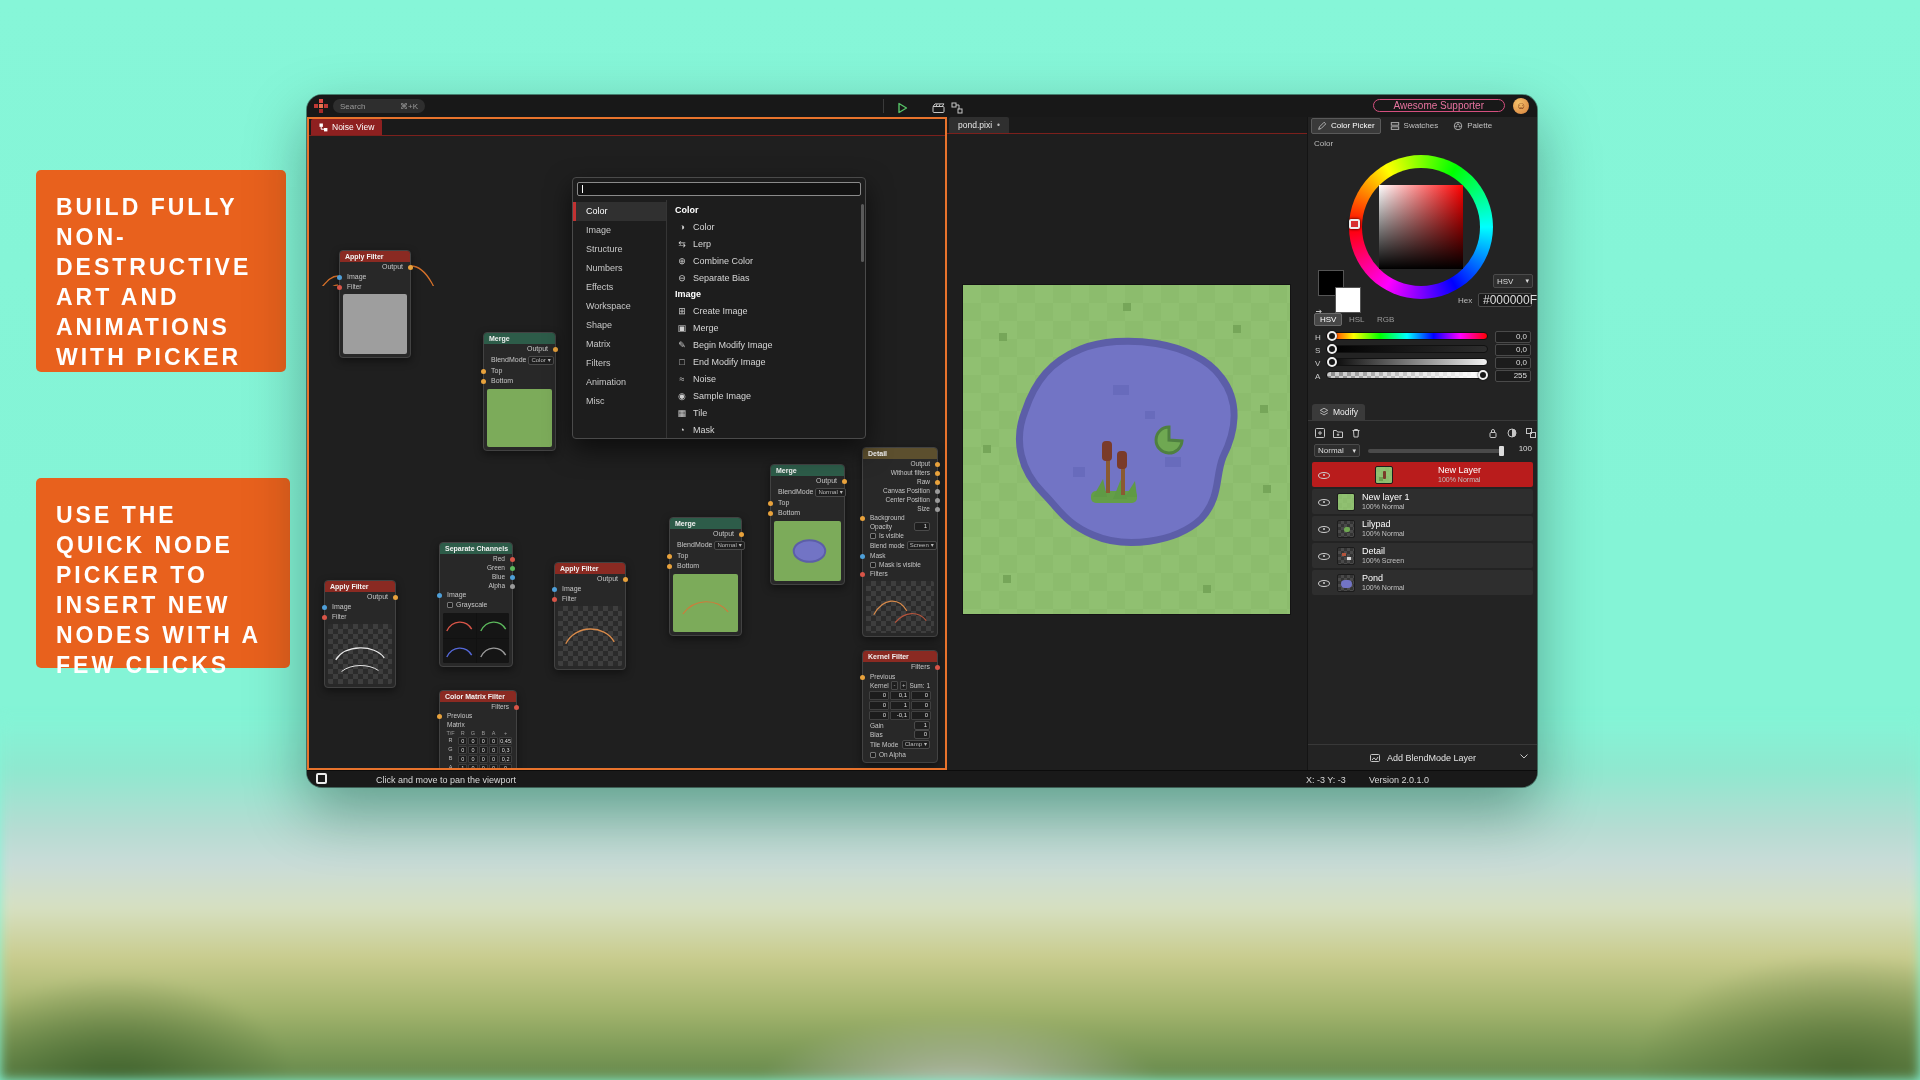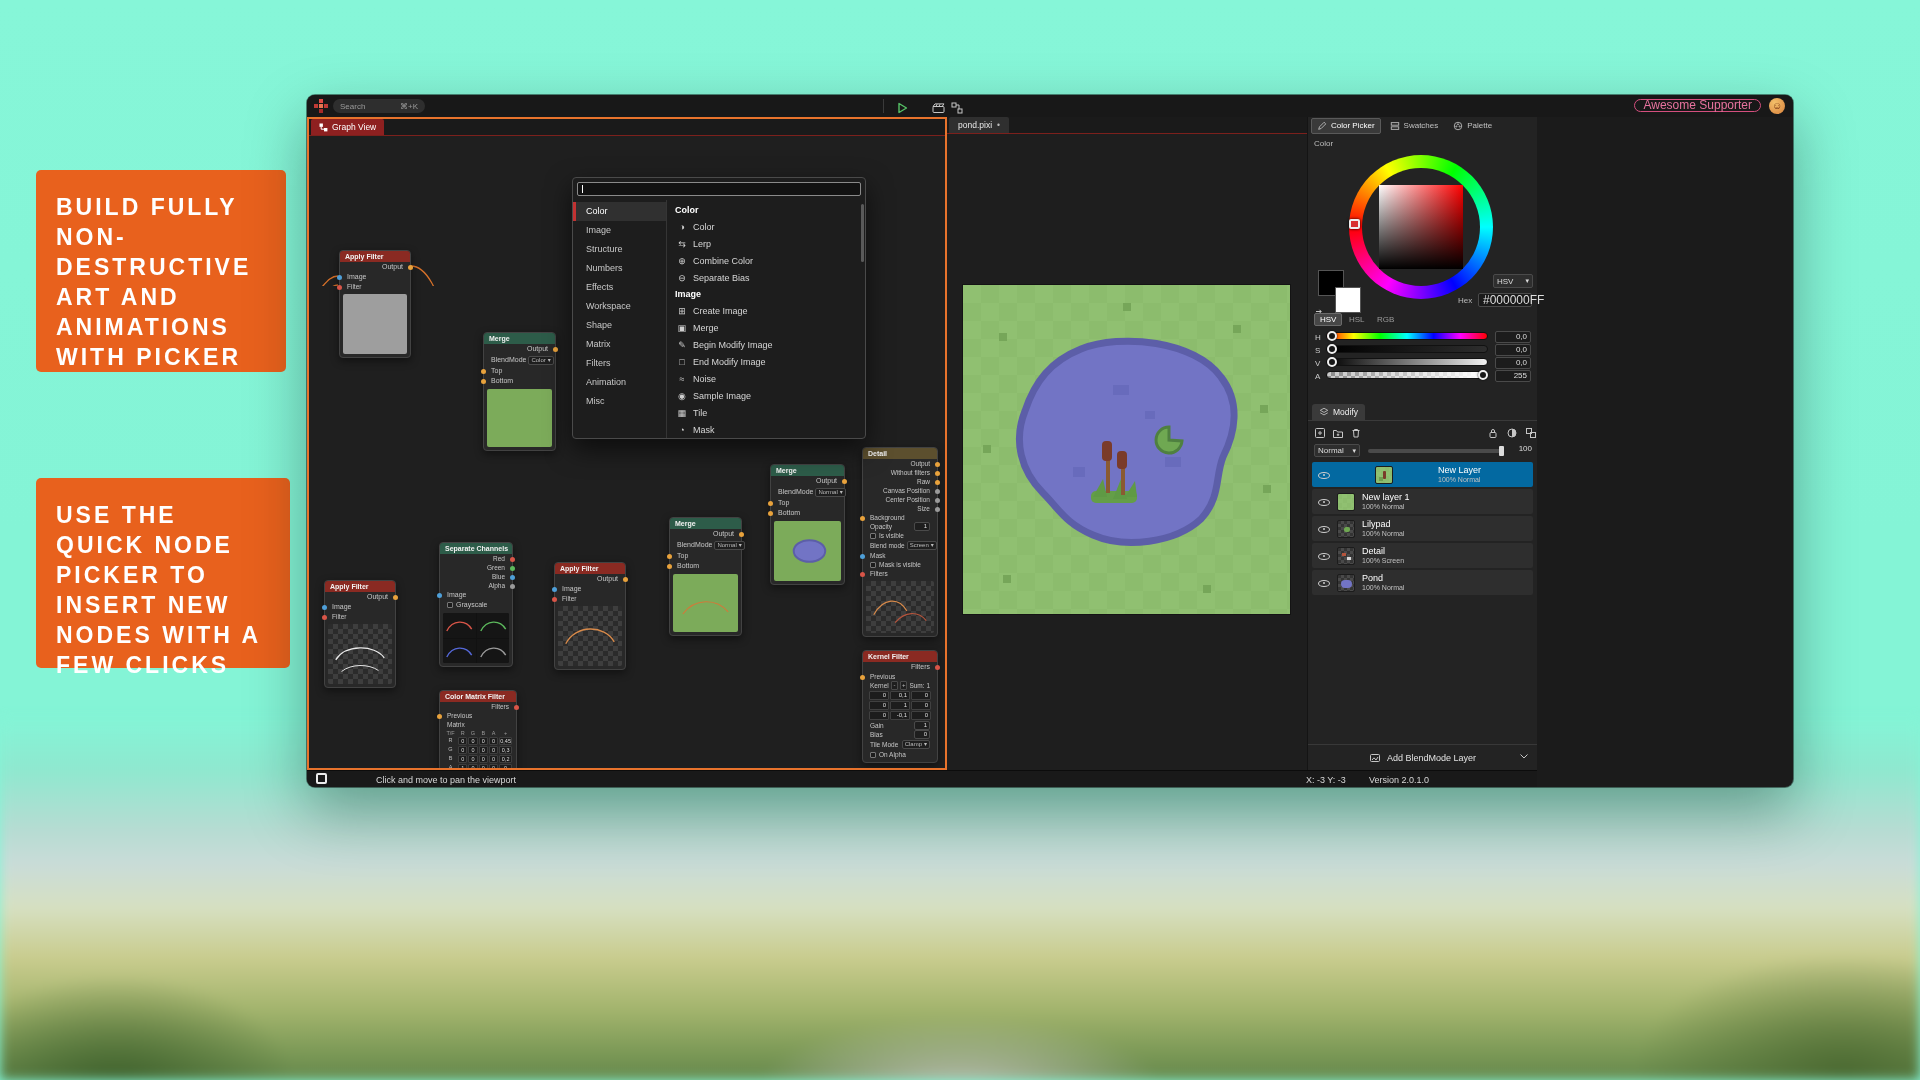--- a/index.html
+++ b/index.html
@@ -19,34 +19,34 @@
     background:linear-gradient(180deg, #86f6d8 0%, #84f4d6 70%, rgba(132,244,214,0) 100%); }
 
   
   .callout { position:absolute; background:#e8611d; color:#fff; border-radius:5px;
     font-weight:bold; font-size:23px; line-height:30px; letter-spacing:3px;
     padding:22px 20px; }
   .callout-1 { left:36px; top:170px; width:250px; height:202px; }
   .callout-2 { left:36px; top:478px; width:254px; height:190px; }
 
   
-  .window { position:absolute; left:307px; top:95px; width:1486px; height:692px;
-    background:#1b1b1b; border-radius:8px; overflow:hidden; color:#ddd;
+  .window { position:absolute; left:307px; top:95px; width:1230px; height:692px;
+    background:#1b1b1b; border-radius:15px; overflow:hidden; color:#ddd;
     box-shadow:0 24px 60px rgba(0,20,15,.35), 0 0 0 1px rgba(0,0,0,.45); }
 
   
   .topbar { position:absolute; left:0; top:0; width:100%; height:22px; background:#181818; }
   .logo { position:absolute; left:7px; top:4px; }
   .searchbox { position:absolute; left:26px; top:4px; width:92px; height:14px; background:#2e2e2e;
     border-radius:7px; display:flex; align-items:center; justify-content:space-between;
     padding:0 7px; font-size:8px; color:#9a9a9a; }
   .tb-divider { position:absolute; left:576px; top:4px; width:1px; height:14px; background:#3a3a3a; }
   .tb-icon { position:absolute; top:5px; }
   .supporter { position:absolute; right:32px; top:4px; height:13px; border:1px solid #d44f7e;
-    color:#e8739f; border-radius:7px; font-size:12px; line-height:11px; padding:0 8px; }
+    color:#e8739f; border-radius:7px; font-size:10px; line-height:11px; padding:0 20px; }
   .avatar { position:absolute; right:8px; top:3px; width:16px; height:16px; border-radius:50%;
     background:radial-gradient(circle at 35% 30%, #f3c06a, #d8813c); color:#7a3b16; font-size:10px;
     text-align:center; line-height:15px; }
 
   
   .graph-panel { position:absolute; left:0; top:22px; width:640px; height:653px;
     border:2px solid #e8732c; background:#1f1f1f; }
   .canvas-panel { position:absolute; left:640px; top:22px; width:360px; height:653px; background:#1e1e1e; }
   .sidebar { position:absolute; left:1000px; top:22px; width:230px; height:653px; background:#232323; border-left:1px solid #141414; }
 
@@ -159,21 +159,21 @@
   .blendsel { position:absolute; left:6px; top:327px; width:46px; height:13px; background:#2e2e2e;
     border:1px solid #4a4a4a; border-radius:2px; font-size:8px; color:#ddd; display:flex; align-items:center;
     justify-content:space-between; padding:0 3px; }
   .op-track { position:absolute; left:60px; top:332px; width:136px; height:4px; background:#4a4a4a; border-radius:2px; }
   .op-thumb { position:absolute; right:0px; top:-3px; width:5px; height:10px; background:#dcdcdc; border-radius:1px; }
   .op-val { position:absolute; left:202px; top:327px; width:22px; font-size:8px; color:#ddd; text-align:right; }
 
   .layers-list { position:absolute; left:4px; right:4px; top:345px; }
   .lrow { height:25px; margin-bottom:2px; background:#2e2e2e; border-radius:2px; display:flex; align-items:center;
     gap:7px; padding:0 4px 0 6px; }
-  .lrow.sel { background:#0369a1;gap:45px; }
+  .lrow.sel { background:#b91c1c;gap:45px; }
   .eye { position:relative; width:12px; height:11px; flex:none; }
   .eye::before { content:""; position:absolute; left:0; top:2.5px; width:10px; height:5px; border:1px solid #cdcdcd; border-radius:50%; }
   .eye::after { content:""; position:absolute; left:4.5px; top:4.5px; width:2.5px; height:2.5px; background:#cdcdcd; border-radius:50%; }
   .thumb { width:18px; height:18px; border-radius:2px; position:relative; overflow:hidden; flex:none; border:1px solid #1c1c1c; }
   .t-grass { background:repeating-conic-gradient(#90c071 0 90deg, #8cbc6d 0 180deg); background-size:9px 9px; }
   .t-check { background:repeating-conic-gradient(#4a4a4a 0 90deg, #343434 0 180deg); background-size:6px 6px; }
   .thumb i { position:absolute; }
   .i-cattail { left:7px; top:4px; width:3px; height:8px; background:#7a3b2a; border-radius:1px; }
   .i-pondmini { left:3px; top:5px; width:11px; height:8px; background:#7274c5; border-radius:4px; }
   .i-lily { left:6px; top:6px; width:6px; height:5px; background:#6fa852; border-radius:2px; }
@@ -248,21 +248,21 @@
   </div>
 
   <div class="graph-panel">
     <div class="ptabs">
       <div class="gtab">
         <svg width="9" height="9">
             <rect x="0.5" y="0.5" width="3.4" height="3.4" fill="#fff"></rect>
             <rect x="5" y="5" width="3.4" height="3.4" fill="#fff"></rect>
             <path d="M2.2 4v2.2H5" stroke="#fff" fill="none"></path>
           </svg>
-        <span>Graph View</span>
+        <span>Noise View</span>
       </div>
     </div>
 
     <div class="graph-content">
 
       <svg class="wires">
         <path d="M -2 160 C 12 160 16 140 29 140"></path>
         <path d="M -2 175 C 12 175 16 149 29 149"></path>
         <path d="M 102 130 C 135 130 140 234 173 234"></path>
         <path d="M -2 255 C 60 255 120 244 173 244"></path>

